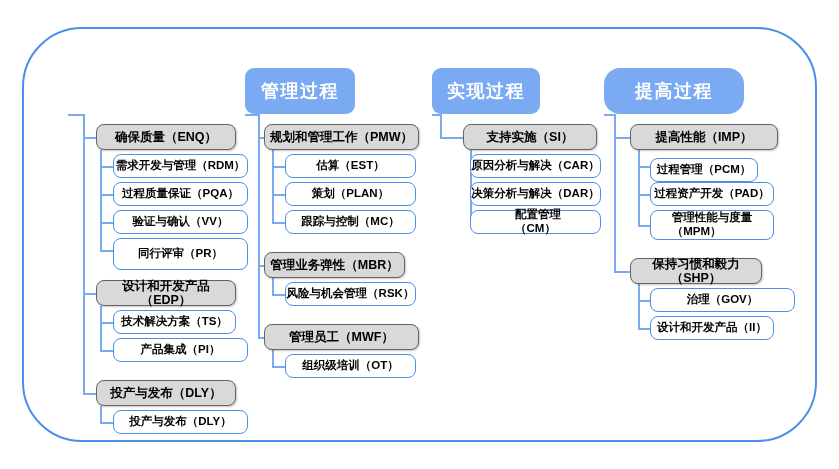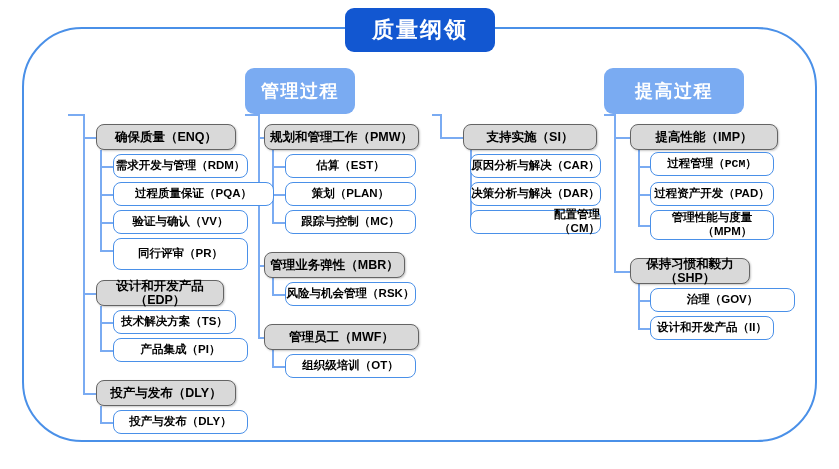--- a/index.html
+++ b/index.html
@@ -79,67 +79,67 @@
   .chd{
     position:absolute;
     background:#ffffff;
     border:1.3px solid #4a90e8;
     border-radius:8px;
     box-sizing:border-box;
     display:flex;align-items:center;justify-content:center;
     font-size:11.5px;
     font-weight:bold;
     color:#000000;
-    text-align:right;
+    text-align:left;
     line-height:1.2;
     z-index:3;
     white-space:pre-line;
   }
 </style>
 </head>
 <body>
 
 <div id="root">
 
   <div class="frame"></div>
 
-  <div class="title-badge">质量纲领</div>
 
   <div class="col-header" id="h1" style="left:245px;top:68px;width:110px;">管理过程</div>
-  <div class="col-header" id="h3" style="left:604px;top:68px;width:140px;">提高过程</div>
+  <div class="col-header" id="h2" style="left:432px;top:68px;width:108px;">实现过程</div>
+  <div class="col-header" id="h3" style="left:604px;top:68px;width:140px;border-radius:16px;">提高过程</div>
 
   <div id="nodes">
       <div class="grp" style="left:96px;top:124px;width:140px;height:26px;">确保质量（ENQ）</div>
       <div class="chd" style="left:113px;top:154px;width:135px;height:24px;">需求开发与管理（RDM）</div>
-      <div class="chd" style="left:113px;top:182px;width:161px;height:24px;">过程质量保证（PQA）</div>
+      <div class="chd" style="left:113px;top:182px;width:135px;height:24px;">过程质量保证（PQA）</div>
       <div class="chd" style="left:113px;top:210px;width:135px;height:24px;">验证与确认（VV）</div>
       <div class="chd" style="left:113px;top:238px;width:135px;height:32px;">同行评审（PR）</div>
-      <div class="grp" style="left:96px;top:280px;width:128px;height:26px;">设计和开发产品（EDP）</div>
+      <div class="grp" style="left:96px;top:280px;width:140px;height:26px;">设计和开发产品（EDP）</div>
       <div class="chd" style="left:113px;top:310px;width:123px;height:24px;">技术解决方案（TS）</div>
       <div class="chd" style="left:113px;top:338px;width:135px;height:24px;">产品集成（PI）</div>
       <div class="grp" style="left:96px;top:380px;width:140px;height:26px;">投产与发布（DLY）</div>
       <div class="chd" style="left:113px;top:410px;width:135px;height:24px;">投产与发布（DLY）</div>
       <div class="grp" style="left:264px;top:124px;width:155px;height:26px;">规划和管理工作（PMW）</div>
       <div class="chd" style="left:285px;top:154px;width:131px;height:24px;">估算（EST）</div>
       <div class="chd" style="left:285px;top:182px;width:131px;height:24px;">策划（PLAN）</div>
       <div class="chd" style="left:285px;top:210px;width:131px;height:24px;">跟踪与控制（MC）</div>
       <div class="grp" style="left:264px;top:252px;width:141px;height:26px;">管理业务弹性（MBR）</div>
       <div class="chd" style="left:285px;top:282px;width:131px;height:24px;">风险与机会管理（RSK）</div>
       <div class="grp" style="left:264px;top:324px;width:155px;height:26px;">管理员工（MWF）</div>
       <div class="chd" style="left:285px;top:354px;width:131px;height:24px;">组织级培训（OT）</div>
       <div class="grp" style="left:463px;top:124px;width:134px;height:26px;">支持实施（SI）</div>
       <div class="chd" style="left:470px;top:154px;width:131px;height:24px;">原因分析与解决（CAR）</div>
       <div class="chd" style="left:470px;top:182px;width:131px;height:24px;">决策分析与解决（DAR）</div>
       <div class="chd" style="left:470px;top:210px;width:131px;height:24px;padding-left:44px;">配置管理（CM）</div>
       <div class="grp" style="left:630px;top:124px;width:148px;height:26px;">提高性能（IMP）</div>
-      <div class="chd" style="left:650px;top:152px;width:124px;height:24px;font-family:Liberation Mono, monospace;">过程管理（PCM）</div>
+      <div class="chd" style="left:650px;top:158px;width:108px;height:24px;">过程管理（PCM）</div>
       <div class="chd" style="left:650px;top:182px;width:124px;height:24px;">过程资产开发（PAD）</div>
       <div class="chd" style="left:650px;top:210px;width:124px;height:30px;">管理性能与度量
 （MPM）</div>
-      <div class="grp" style="left:630px;top:258px;width:120px;height:26px;text-align:center;">保持习惯和毅力（SHP）</div>
+      <div class="grp" style="left:630px;top:258px;width:132px;height:26px;text-align:center;">保持习惯和毅力（SHP）</div>
       <div class="chd" style="left:650px;top:288px;width:145px;height:24px;">治理（GOV）</div>
       <div class="chd" style="left:650px;top:316px;width:124px;height:24px;">设计和开发产品（II）</div>
     </div>
   <div id="lines">
       <div class="ln v" style="left:83px;top:114px;height:23px;"></div>
       <div class="ln h" style="left:68px;top:114px;width:17px;"></div>
       <div class="ln h" style="left:83px;top:137px;width:13px;"></div>
       <div class="ln h" style="left:100px;top:166px;width:13px;"></div>
       <div class="ln h" style="left:100px;top:194px;width:13px;"></div>
       <div class="ln h" style="left:100px;top:222px;width:13px;"></div>

